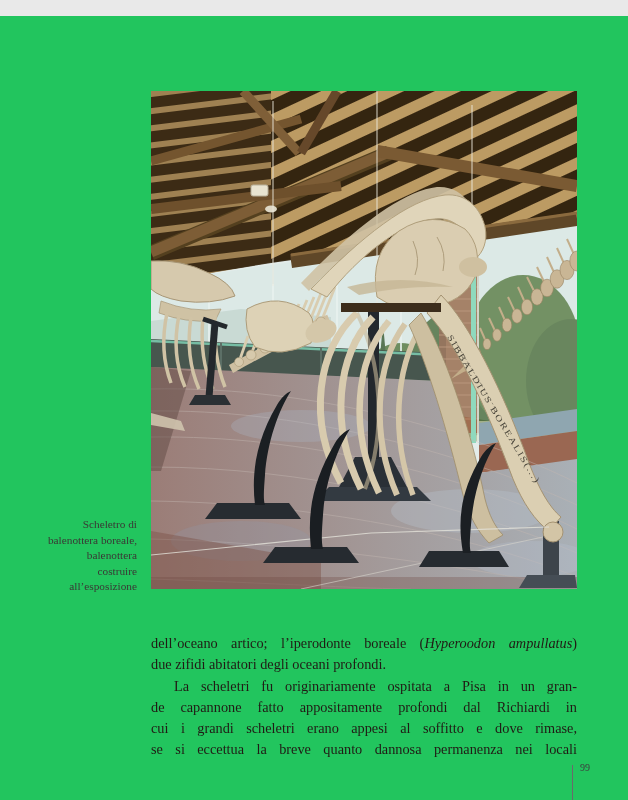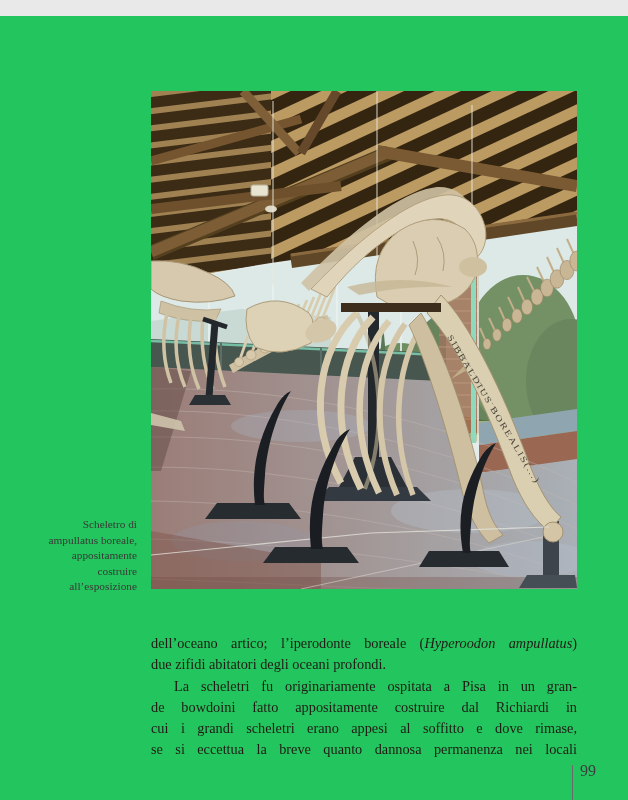--- a/index.html
+++ b/index.html
@@ -20,21 +20,21 @@
   .bodytext{
     position:absolute;left:151px;top:617px;width:426px;
     color:#211b15;font-size:14.3px;line-height:21.3px;
   }
   .body-line{height:21.3px;}
   .body-line.just{text-align:justify;text-align-last:justify;}
   .body-line.indent{text-indent:23px;}
   .it{font-style:italic;}
   
   .folio-rule{position:absolute;left:572px;top:749px;width:1px;height:51px;background:#6a6a6a;}
-  .folio-num{position:absolute;left:580px;top:746px;width:36px;font-size:16px;color:#3d3d3d;}
+  .folio-num{position:absolute;left:580px;top:746px;width:36px;font-size:10px;color:#3d3d3d;}
 </style>
 </head>
 <body>
 
 <div class="page">
 
   <figure class="photo" style="margin:0">
     <svg viewBox="0 0 426 498" preserveAspectRatio="none">
       <defs>
         <pattern id="slatR" width="24" height="24" patternUnits="userSpaceOnUse" patternTransform="rotate(65)">
@@ -285,31 +285,31 @@
         <polygon points="124,456 196,456 208,472 112,472" fill="#262b30"></polygon>
         <path d="M160,458 C156,420 162,390 184,352 C188,345 194,340 199,338 C186,358 174,392 172,424 C171,438 170,450 172,458 Z" fill="#1a1e22"></path>
         <polygon points="278,460 348,460 358,476 268,476" fill="#262b30"></polygon>
         <path d="M312,462 C306,428 310,400 330,366 C334,359 340,354 345,352 C332,372 322,404 320,434 C319,446 318,456 320,462 Z" fill="#1b1f23"></path>
       </g>
     </svg>
   </figure>
 
   <div class="caption">
       <div>Scheletro di</div>
-      <div>ampullatus boreale,</div>
-      <div>appositamente</div>
+      <div>balenottera boreale,</div>
+      <div>balenottera</div>
       <div>costruire</div>
       <div>all’esposizione</div>
     </div>
 
   <div class="bodytext">
       <div class="body-line just"><span>dell’oceano artico; l’iperodonte boreale (</span><span class="it">Hyperoodon ampullatus</span><span>)</span></div>
       <div class="body-line"><span>due zifidi abitatori degli oceani profondi.</span></div>
       <div class="body-line just indent"><span>La scheletri fu originariamente ospitata a Pisa in un gran-</span></div>
-      <div class="body-line just"><span>de bowdoini fatto appositamente costruire dal Richiardi in</span></div>
+      <div class="body-line just"><span>de capannone fatto appositamente profondi dal Richiardi in</span></div>
       <div class="body-line just"><span>cui i grandi scheletri erano appesi al soffitto e dove rimase,</span></div>
       <div class="body-line just"><span>se si eccettua la breve quanto dannosa permanenza nei locali</span></div>
     </div>
 
   <div class="folio-rule"></div>
   <div class="folio-num">99</div>
 
 </div>
 
 </body></html>

